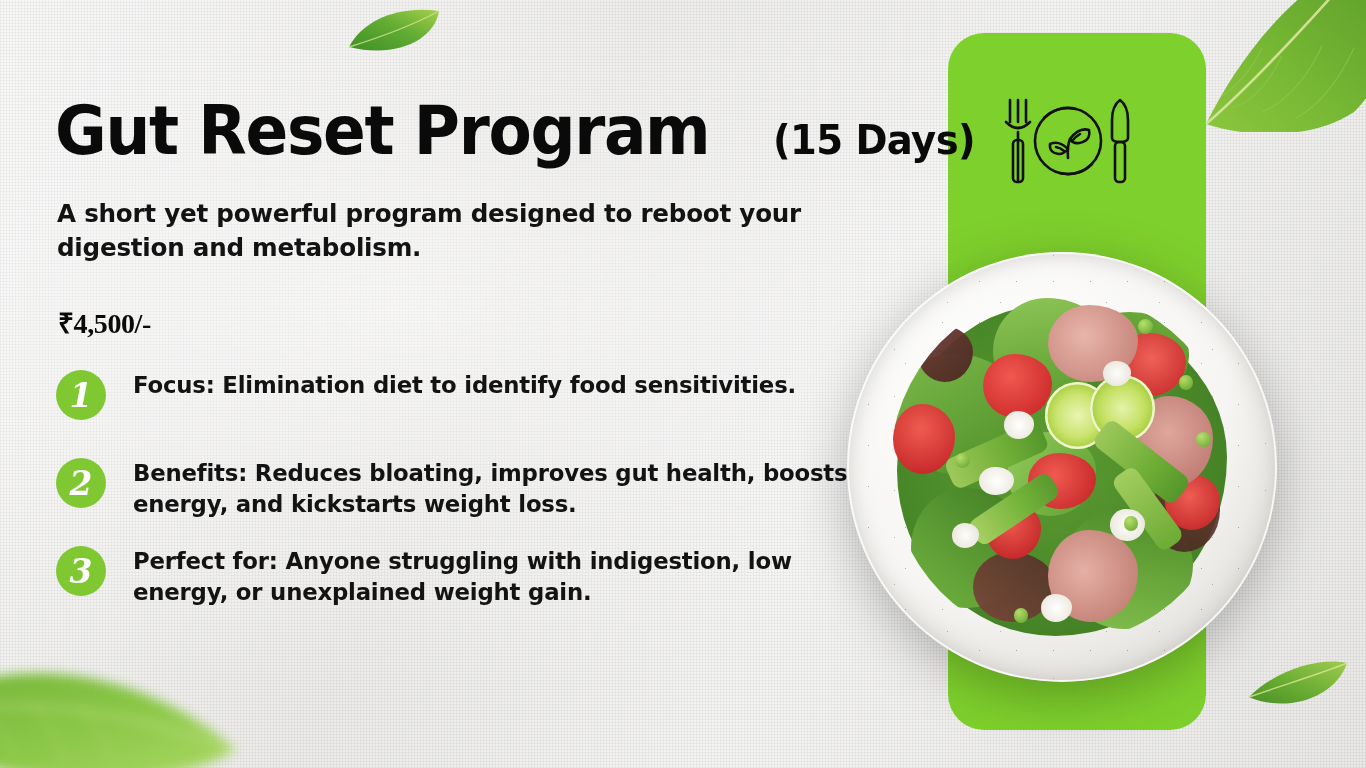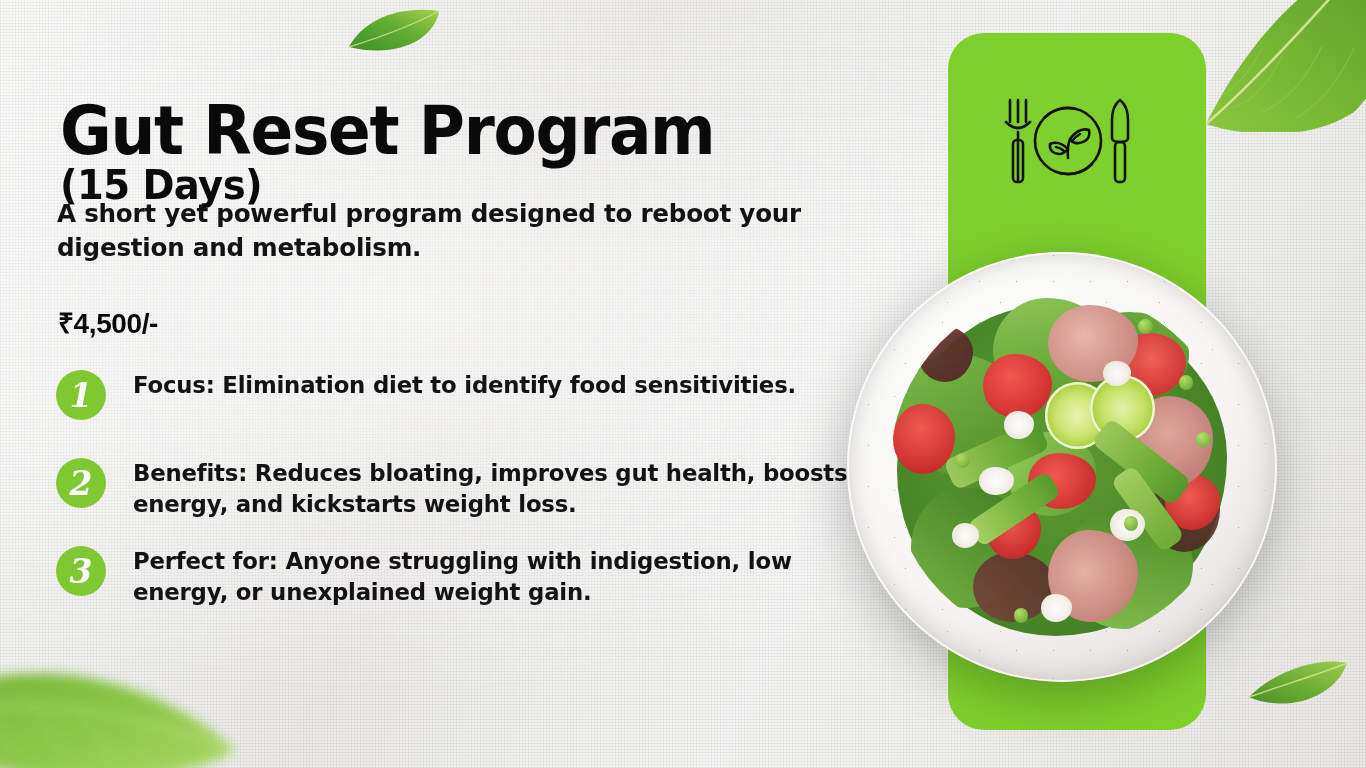--- a/index.html
+++ b/index.html
@@ -57,25 +57,24 @@
 
   
   .content{
     position:absolute;
     left:0; top:0; width:948px; height:768px;
     z-index:5;
   }
 
   .title-row{
     position:absolute;
-    left:38px; top:98px;
+    left:55px; top:98px;
     display:flex;
     align-items:baseline;
     white-space:nowrap;
-    flex-direction:column;
   }
   .title-main{
     font-size:67px;
     font-weight:bold;
     letter-spacing:-1.4px;
     color:#0a0a0a;
     line-height:1;
     font-family:"DejaVu Sans","Liberation Sans",sans-serif;
     transform:scaleX(.94);
     transform-origin:left center;
@@ -106,21 +105,21 @@
     transform-origin:left top;
   }
 
   .price{
     position:absolute;
     left:58px; top:303px;
     font-size:28px;
     font-weight:bold;
     color:#0a0a0a;
     letter-spacing:-.4px;
-    font-family:Liberation Sans, sans-serif;
+    font-family:Liberation Serif, serif;
   }
 
   
   .list{
     position:absolute;
     left:56px; top:368px;
     width:830px;
   }
   .list-item{
     position:relative;

